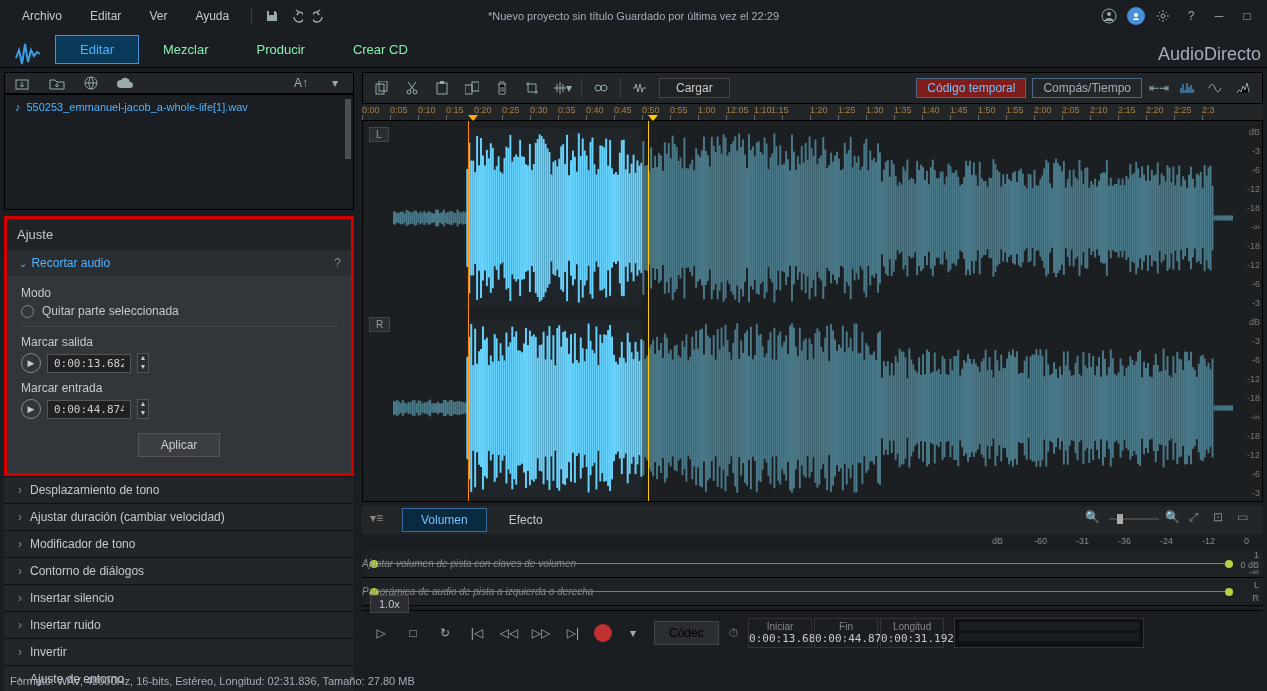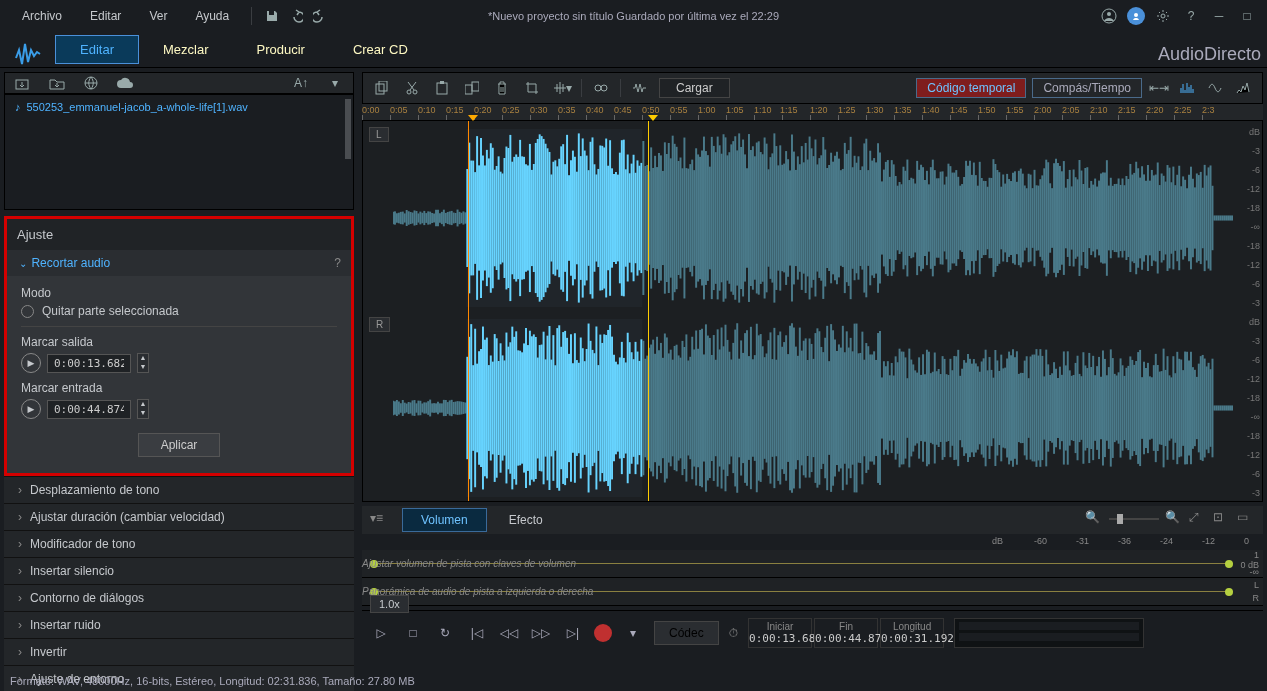--- a/index.html
+++ b/index.html
@@ -10,21 +10,21 @@
 .menu-item { padding:4px 12px; color:#c5c8cc; cursor:pointer; }
 .topbar .divider { width:1px; height:18px; background:#3a3d41; margin:0 6px; }
 .topbar .center-title { position:absolute; left:50%; transform:translateX(-50%); color:#aab; font-size:11px; }
 .topbar .right-icons { margin-left:auto; display:flex; gap:8px; align-items:center; }
 .icon-btn { width:20px; height:20px; display:flex; align-items:center; justify-content:center; color:#9aa; cursor:pointer; }
 .user-badge { width:18px; height:18px; border-radius:50%; background:#4a90d9; display:flex; align-items:center; justify-content:center; font-size:10px; }
 
 
 .secondbar { height:36px; background:#1a1d21; display:flex; align-items:center; padding-left:55px; position:relative; border-bottom:1px solid #000; }
 .logo { position:absolute; left:12px; top:6px; width:32px; height:32px; color:#3a9de8; }
-.tab { padding:6px 24px; color:#fef9c3; cursor:pointer; font-size:13px; }
+.tab { padding:6px 24px; color:#86efac; cursor:pointer; font-size:13px; }
 .tab.active { background:#0a3a5a; border:1px solid #4a90d9; color:#4fb3ff; }
 .brand { position:absolute; right:6px; bottom:2px; font-size:18px; color:#aab; font-weight:300; }
 
 
 .main { display:flex; height:605px; }
 .left { width:358px; display:flex; flex-direction:column; }
 .right { flex:1; display:flex; flex-direction:column; min-width:0; }
 
 
 .lib-header { height:32px; background:#232629; border:1px solid #000; display:flex; align-items:center; padding:0 8px; gap:14px; margin:4px 4px 0 4px; }
@@ -253,22 +253,22 @@
             </div>
         </div>
         <button class="apply-btn">Aplicar</button>
       </div>
     </div>
 
     <div class="adj-list">
       <div class="adj-item">Desplazamiento de tono</div>
       <div class="adj-item">Ajustar duración (cambiar velocidad)</div>
       <div class="adj-item">Modificador de tono</div>
+      <div class="adj-item">Contorno de diálogos</div>
       <div class="adj-item">Insertar silencio</div>
-      <div class="adj-item">Contorno de diálogos</div>
       <div class="adj-item">Insertar ruido</div>
       <div class="adj-item">Invertir</div>
       <div class="adj-item">Ajuste de entorno</div>
     </div>
   </div>
 
   <div class="right">
     <div class="right-toolbar">
       <div class="tool-ic">
           <svg width="14" height="14">
@@ -365,25 +365,25 @@
           <span style="left: 224px;">0:40</span>
           <div class="ruler-line" style="left: 224px;"></div>
           <span style="left: 252px;">0:45</span>
           <div class="ruler-line" style="left: 252px;"></div>
           <span style="left: 280px;">0:50</span>
           <div class="ruler-line" style="left: 280px;"></div>
           <span style="left: 308px;">0:55</span>
           <div class="ruler-line" style="left: 308px;"></div>
           <span style="left: 336px;">1:00</span>
           <div class="ruler-line" style="left: 336px;"></div>
-          <span style="left: 364px;">1:05</span>
+          <span style="left: 364px;">12:05</span>
           <div class="ruler-line" style="left: 364px;"></div>
           <span style="left: 392px;">1:10</span>
           <div class="ruler-line" style="left: 392px;"></div>
-          <span style="left: 418px;">1:15</span>
+          <span style="left: 409px;">1:15</span>
           <div class="ruler-line" style="left: 420px;"></div>
           <span style="left: 448px;">1:20</span>
           <div class="ruler-line" style="left: 448px;"></div>
           <span style="left: 476px;">1:25</span>
           <div class="ruler-line" style="left: 476px;"></div>
           <span style="left: 504px;">1:30</span>
           <div class="ruler-line" style="left: 504px;"></div>
           <span style="left: 532px;">1:35</span>
           <div class="ruler-line" style="left: 532px;"></div>
           <span style="left: 560px;">1:40</span>

